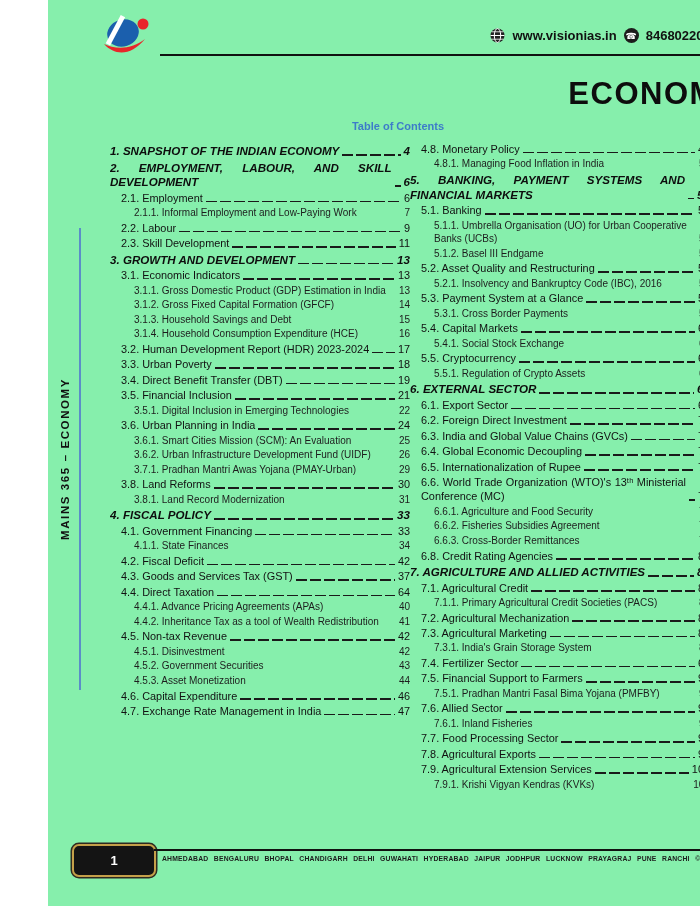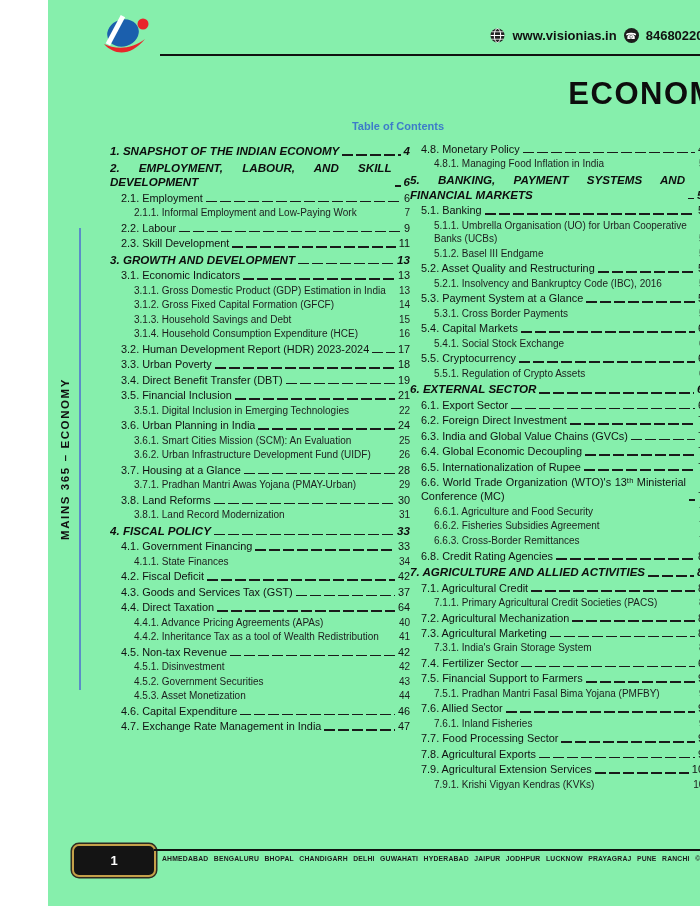--- a/index.html
+++ b/index.html
@@ -181,25 +181,20 @@
         <div class="toc-entry lvl3">
           <span class="t">3.6.1. Smart Cities Mission (SCM): An Evaluation</span>
           <span class="lead"></span>
           <span class="pg">25</span>
         </div>
         <div class="toc-entry lvl3">
           <span class="t">3.6.2. Urban Infrastructure Development Fund (UIDF)</span>
           <span class="lead"></span>
           <span class="pg">26</span>
         </div>
-        <div class="toc-entry lvl2">
-          <span class="t">3.7. Housing at a Glance</span>
-          <span class="lead on"></span>
-          <span class="pg">28</span>
-        </div>
         <div class="toc-entry lvl3">
           <span class="t">3.7.1. Pradhan Mantri Awas Yojana (PMAY-Urban)</span>
           <span class="lead"></span>
           <span class="pg">29</span>
         </div>
         <div class="toc-entry lvl2">
           <span class="t">3.8. Land Reforms</span>
           <span class="lead on"></span>
           <span class="pg">30</span>
         </div>

